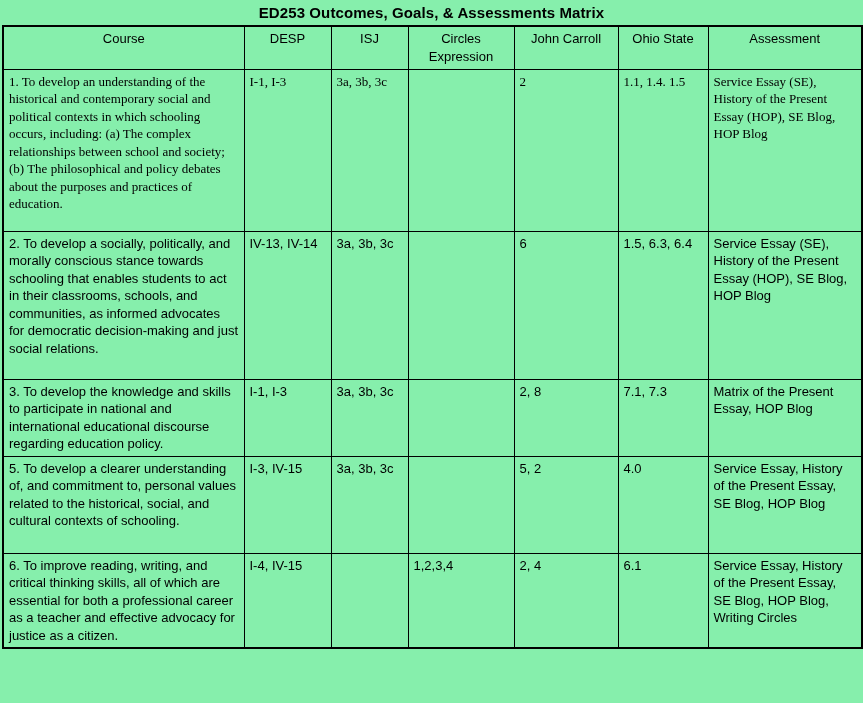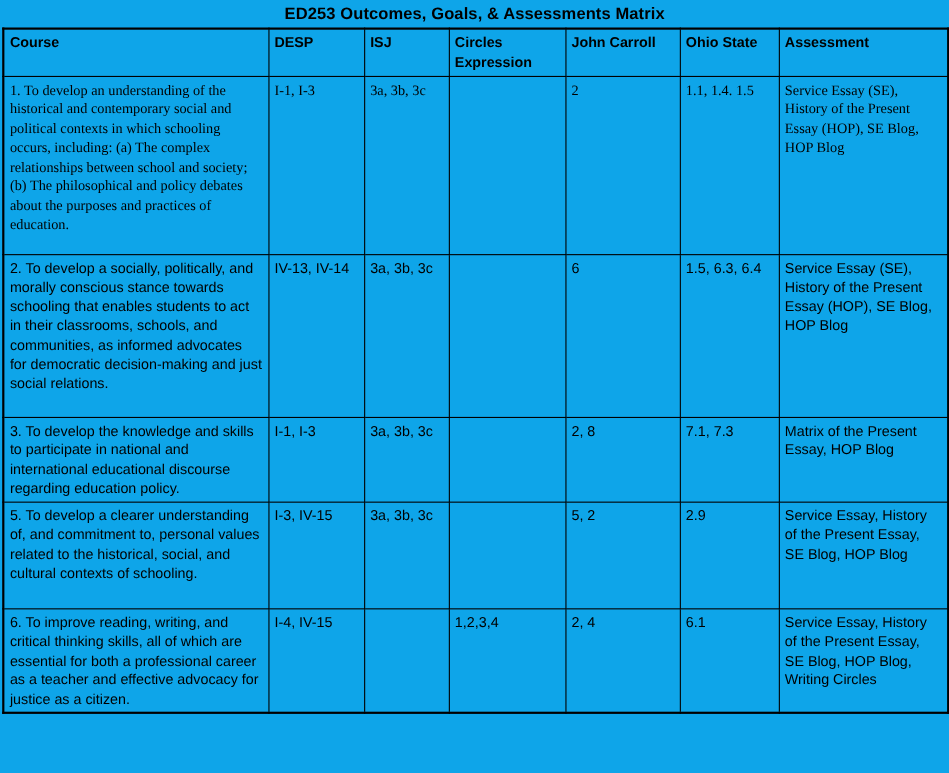--- a/index.html
+++ b/index.html
@@ -4,21 +4,21 @@
 <style>
   * { margin: 0; padding: 0; box-sizing: border-box; }
   html, body {
     background: #ffffff;
     font-family: "Liberation Sans", "DejaVu Sans", sans-serif;
     color: #000000;
   }
   .page {
     width: 863px;
     height: 703px;
-    background: #0ea5e9;
+    background: #86efac;
     position: relative;
     overflow: hidden;
   }
   .doc-title {
     text-align: center;
     font-weight: bold;
     font-size: 15px;
     padding-top: 4px;
     padding-bottom: 4px;
     letter-spacing: 0.1px;
@@ -35,21 +35,22 @@
     border: 1px solid #000000;
     vertical-align: top;
     text-align: left;
     font-size: 13px;
     line-height: 1.35;
     padding: 3px 5px 3px 5px;
     overflow: hidden;
     word-wrap: break-word;
   }
   table.matrix th {
-    font-weight: bold;
+    font-weight: normal;
+    text-align: center;
   }
   col.c-course   { width: 241px; }
   col.c-desp     { width: 87px;  }
   col.c-isj      { width: 77px;  }
   col.c-written  { width: 106px; }
   col.c-jcu      { width: 104px; }
   col.c-ohio     { width: 90px;  }
   col.c-assess   { width: 154px; }
   tr.hdr { height: 43px; }
   tr.r1  { height: 162px; font-family: Liberation Serif, serif; }
@@ -120,21 +121,21 @@
         <td>Matrix of the Present Essay, HOP Blog</td>
       </tr>
 
 
       <tr class="r5">
         <td>5. To develop a clearer understanding of, and commitment to, personal values related to the historical, social, and cultural contexts of schooling.</td>
         <td>I-3, IV-15</td>
         <td>3a, 3b, 3c</td>
         <td></td>
         <td>5, 2</td>
-        <td>2.9</td>
+        <td>4.0</td>
         <td>Service Essay, History of the Present Essay, SE Blog, HOP Blog</td>
       </tr>
 
       <tr class="r6">
         <td>6. To improve reading, writing, and critical thinking skills, all of which are essential for both a professional career as a teacher and effective advocacy for justice as a citizen.</td>
         <td>I-4, IV-15</td>
         <td></td>
         <td>1,2,3,4</td>
         <td>2, 4</td>
         <td>6.1</td>

